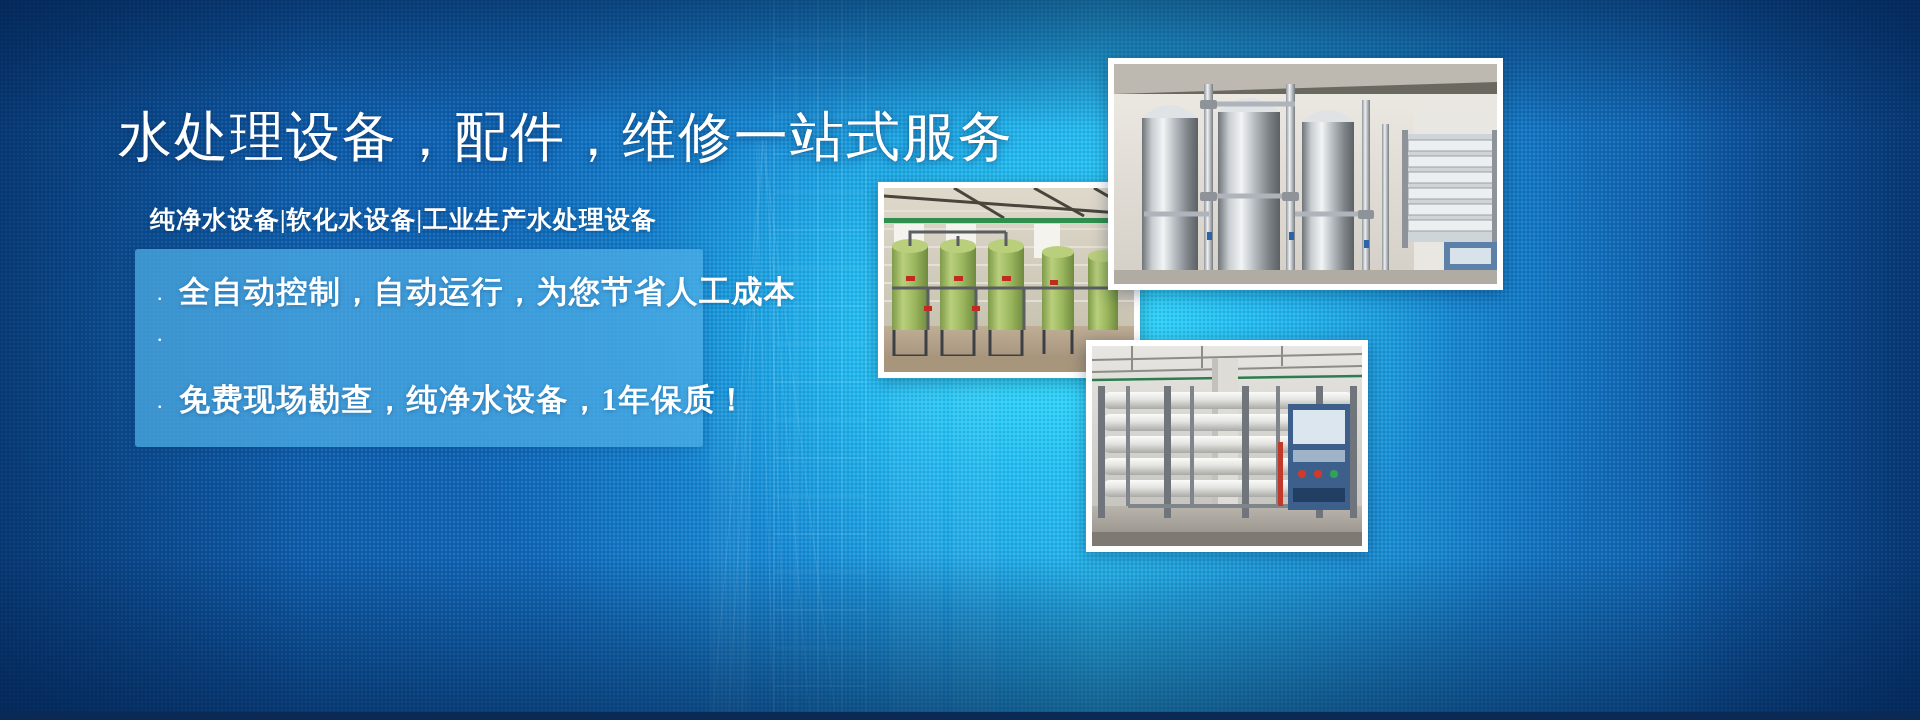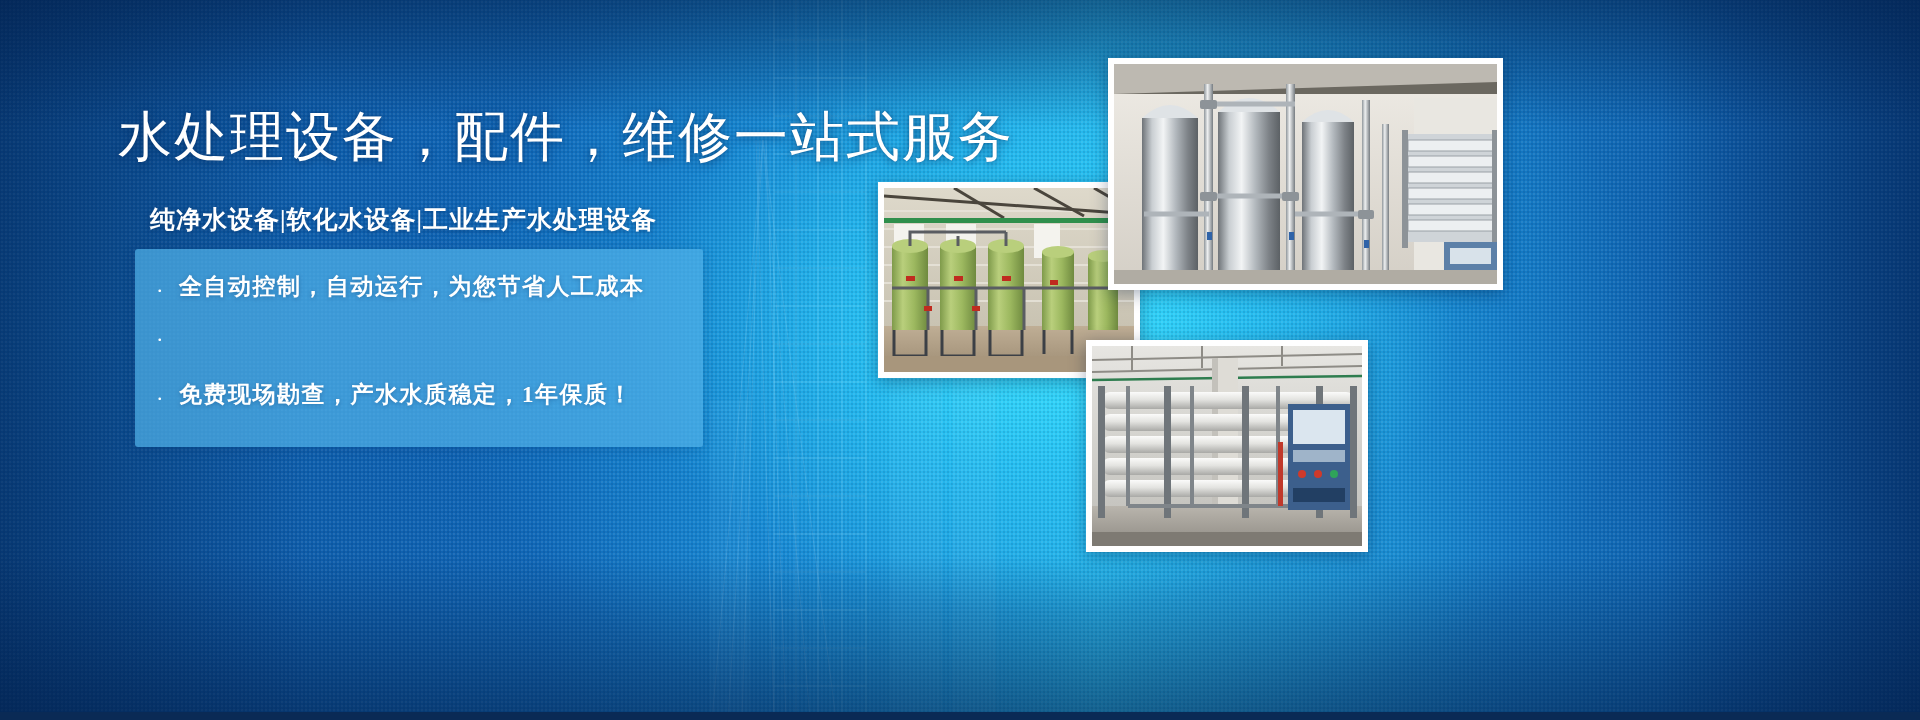--- a/index.html
+++ b/index.html
@@ -138,21 +138,21 @@
     color: #ffffff;
     font-size: 22px;
     width: 22px;
     flex: 0 0 22px;
     font-family: "Liberation Serif", "DejaVu Serif", serif;
     line-height: 1;
     transform: translateY(-2px);
   }
   .bullet-text {
     color: #ffffff;
-    font-size: 23px;
+    font-size: 31px;
     letter-spacing: 1.5px;
     font-weight: 700;
     font-family: "Liberation Serif", "DejaVu Serif", serif;
     text-shadow: 0 1px 4px rgba(0,50,100,0.35);
     white-space: nowrap;
   }
 
   
   .photo {
     position: absolute;
@@ -244,21 +244,21 @@
           <span class="bullet-dot">.</span>
           <span class="bullet-text">全自动控制，自动运行，为您节省人工成本</span>
         </div>
 
         <div class="bullet-row">
           <span class="bullet-dot">.</span>
         </div>
 
         <div class="bullet-row">
           <span class="bullet-dot">.</span>
-          <span class="bullet-text">免费现场勘查，产水水质稳定，1年保质！</span>
+          <span class="bullet-text">免费现场勘查，纯净水设备，1年保质！</span>
         </div>
 
       </div>
     </div>
   </div>
 
   <div class="photo" id="photo-filters">
     <div class="inner">
       <svg class="scene" viewBox="0 0 250 184" preserveAspectRatio="none">
         <defs>

